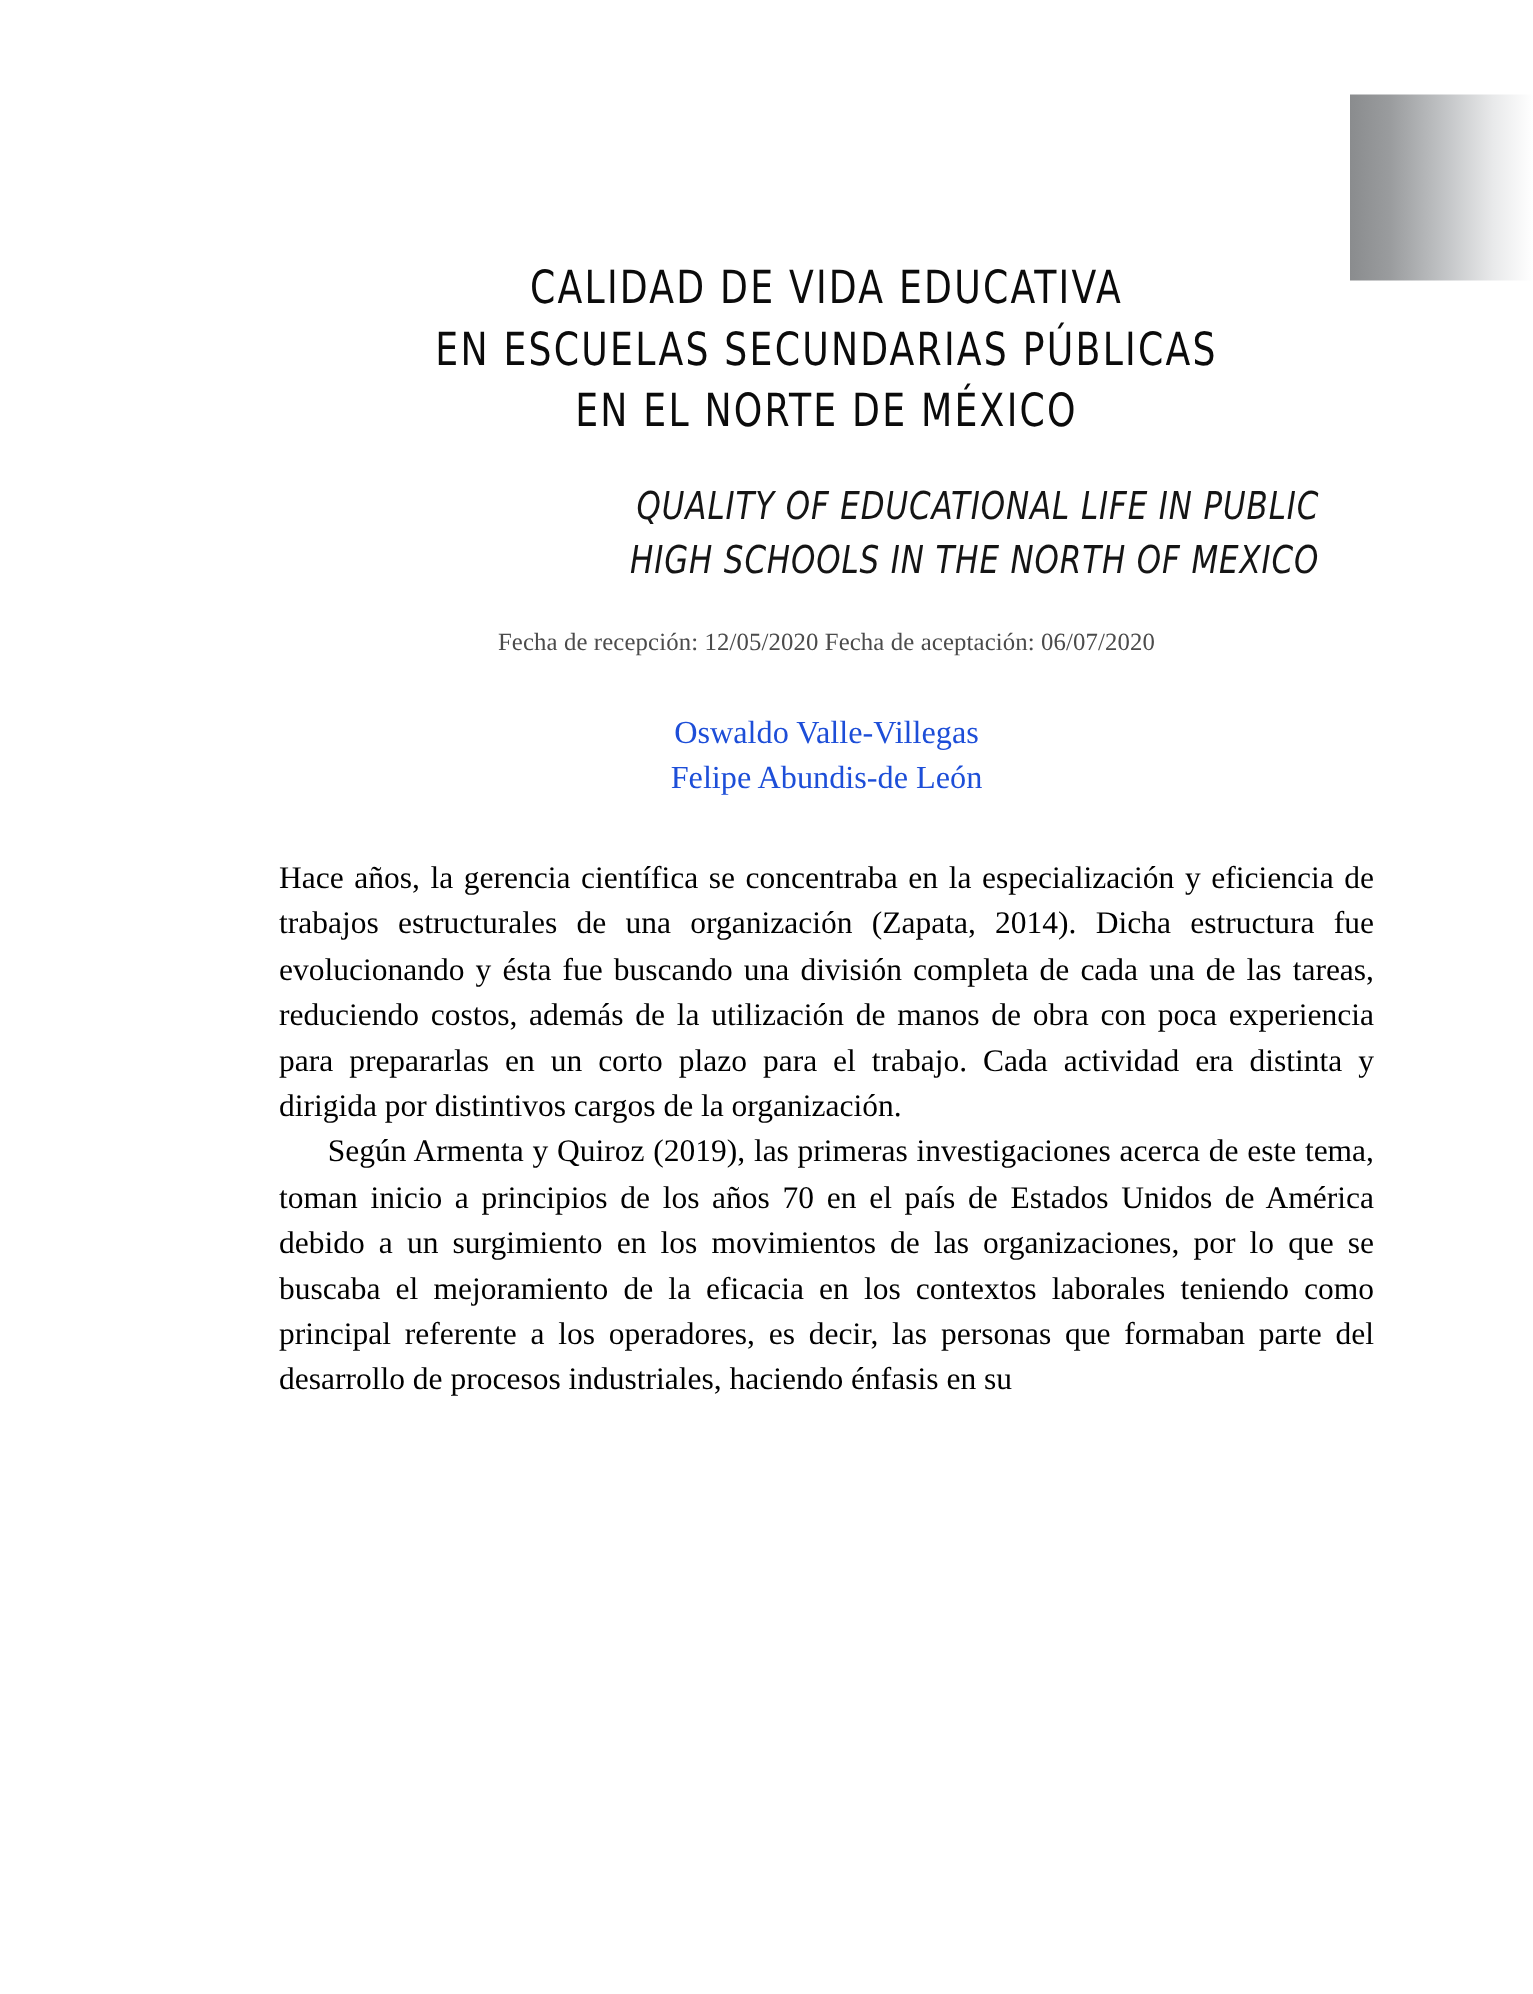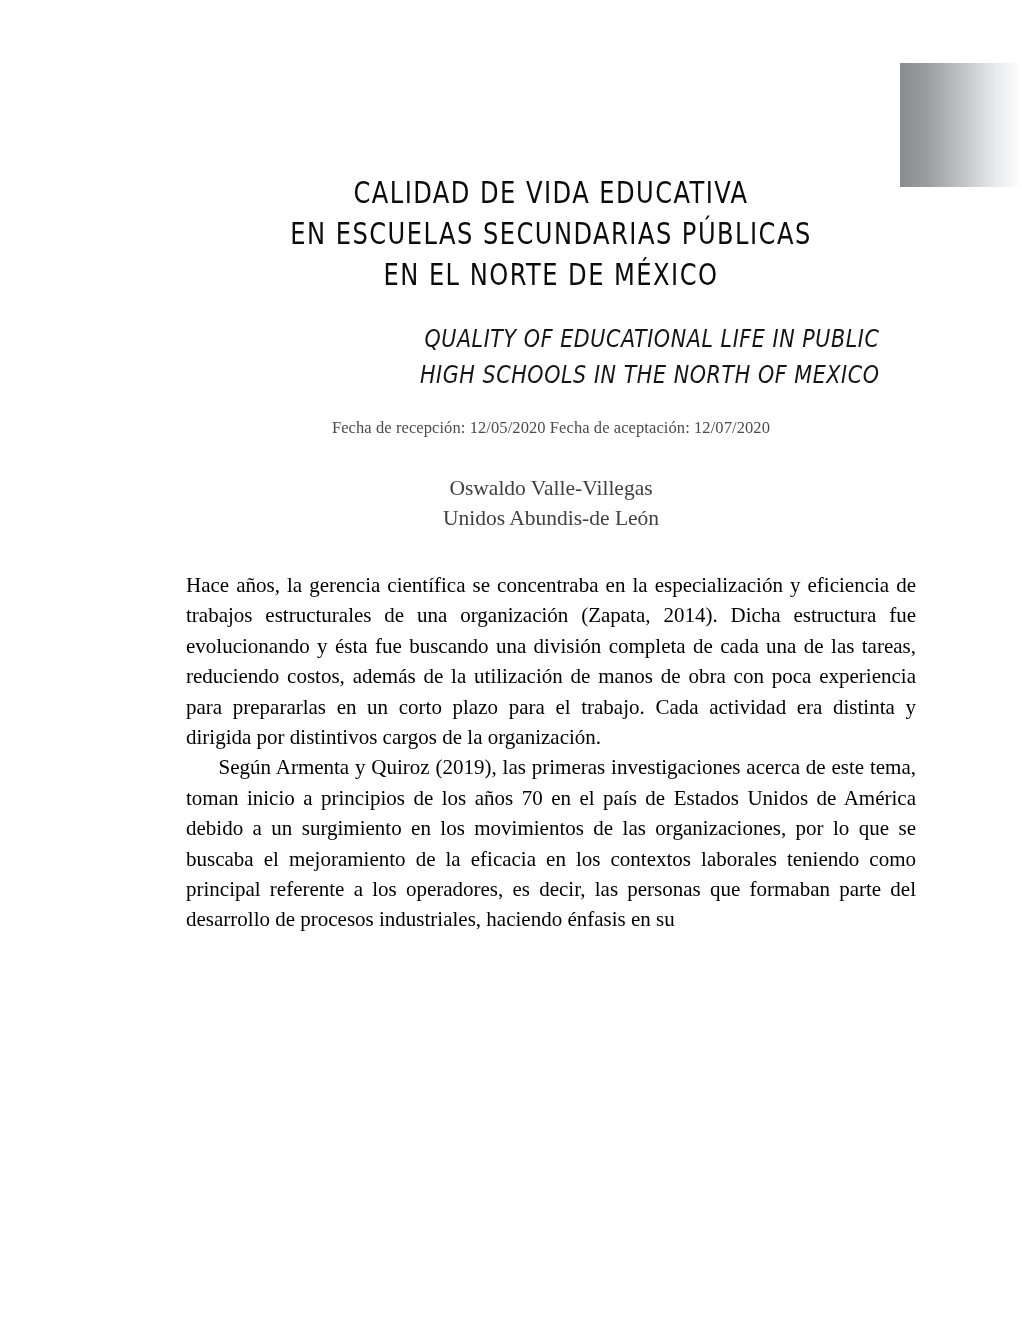--- a/index.html
+++ b/index.html
@@ -83,21 +83,21 @@
 
   
   .authors {
     text-align: center;
     margin-top: 36px;
   }
 
   .author {
     font-size: 21.5px;
     line-height: 29.5px;
-    color: #404040;
+    color: #1d4ed8;
   }
 
   
   .section-heading {
     margin-top: 109px;
     font-size: 16.5px;
     letter-spacing: 0.17em;
     font-variant: small-caps;
     text-transform: lowercase;
     color: #111111;
@@ -151,25 +151,25 @@
       <div class="title-line">CALIDAD DE VIDA EDUCATIVA</div>
       <div class="title-line">EN ESCUELAS SECUNDARIAS PÚBLICAS</div>
       <div class="title-line">EN EL NORTE DE MÉXICO</div>
     </div>
 
     <div class="subtitle-block">
       <div class="subtitle-line">QUALITY OF EDUCATIONAL LIFE IN PUBLIC</div>
       <div class="subtitle-line">HIGH SCHOOLS IN THE NORTH OF MEXICO</div>
     </div>
 
-    <div class="dates">Fecha de recepción: 12/05/2020  Fecha de aceptación: 12/07/2020</div>
+    <div class="dates">Fecha de recepción: 12/05/2020  Fecha de aceptación: 06/07/2020</div>
 
     <div class="authors">
       <div class="author">Oswaldo Valle-Villegas</div>
-      <div class="author">Unidos Abundis-de León</div>
+      <div class="author">Felipe Abundis-de León</div>
     </div>
 
 
 
     <div class="body-text">
       <p>Hace años, la gerencia científica se concentraba en la especialización y eficiencia de trabajos estructurales de una organización (Zapata, 2014). Dicha estructura fue evolucionando y ésta fue buscando una división completa de cada una de las tareas, reduciendo costos, además de la utilización de manos de obra con poca experiencia para prepararlas en un corto plazo para el trabajo. Cada actividad era distinta y dirigida por distintivos cargos de la organización.</p>
       <p class="indent">Según Armenta y Quiroz (2019), las primeras investigaciones acerca de este tema, toman inicio a principios de los años 70 en el país de Estados Unidos de América debido a un surgimiento en los movimientos de las organizaciones, por lo que se buscaba el mejoramiento de la eficacia en los contextos laborales teniendo como principal referente a los operadores, es decir, las personas que formaban parte del desarrollo de procesos industriales, haciendo énfasis en su</p>
     </div>
 
   </div>

